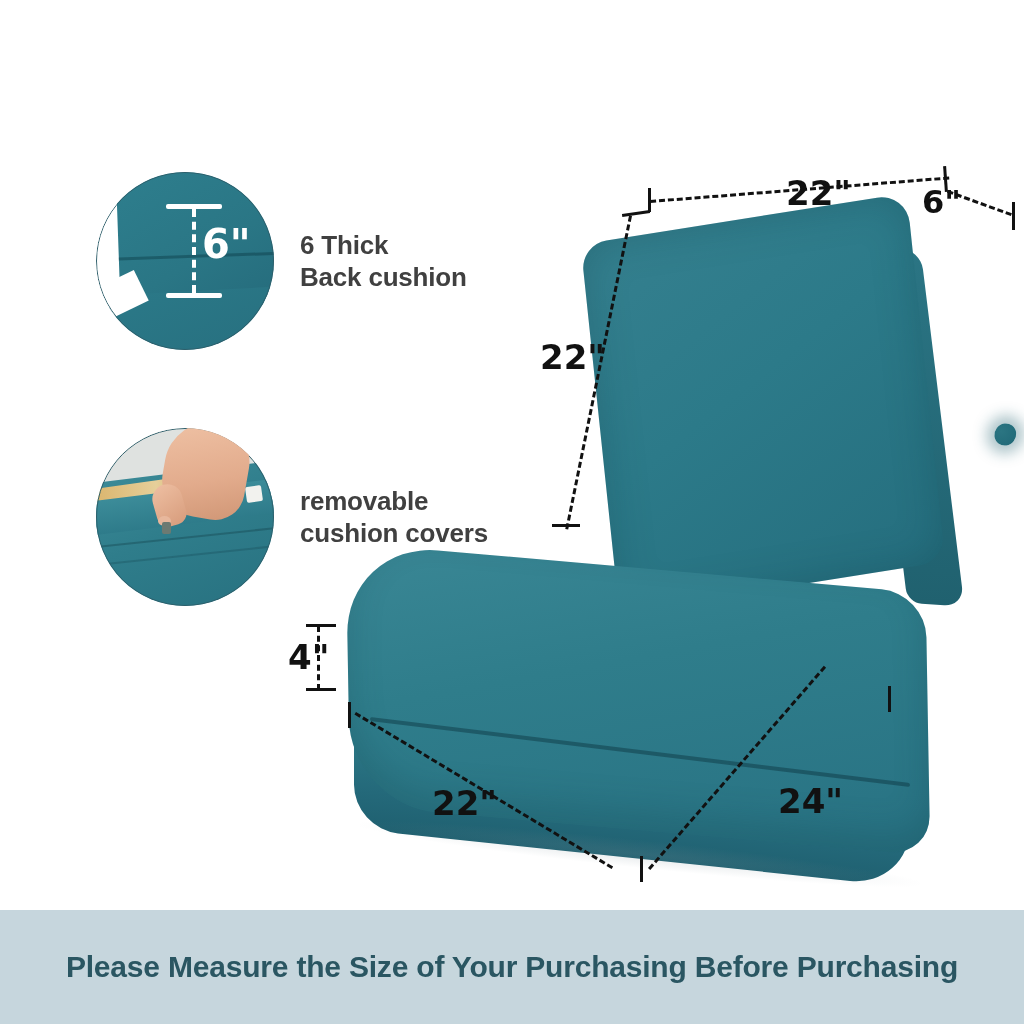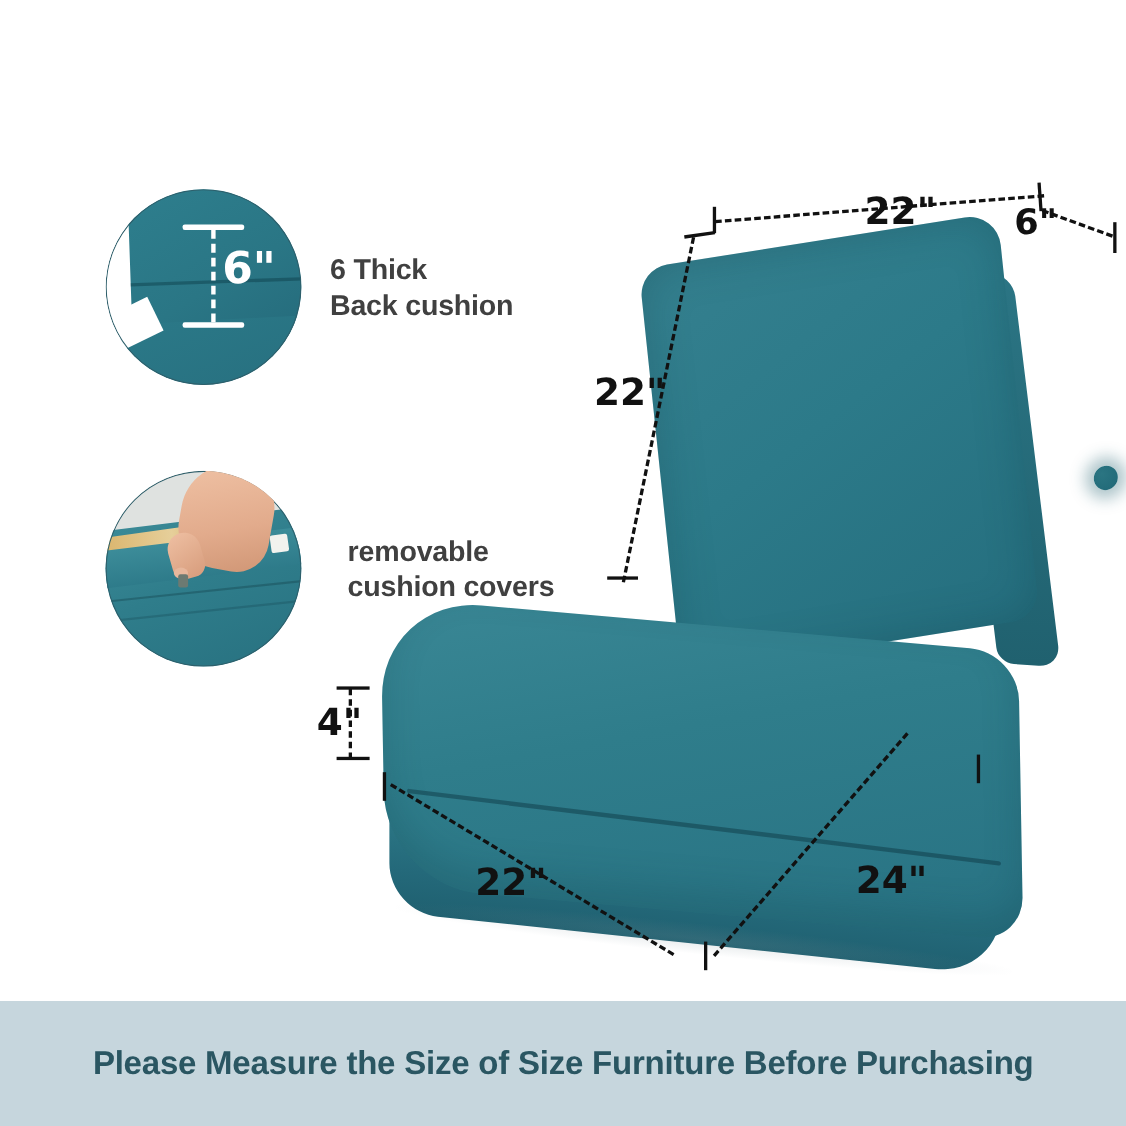--- a/index.html
+++ b/index.html
@@ -23,21 +23,21 @@
     text-shadow:1px 1px 0 rgba(255,255,255,.45);
   }
   .footer-text{
     font-size:30px;font-weight:bold;color:#2a5662;text-align:center;
     line-height:1.18;margin:0;padding:0 40px;letter-spacing:-0.2px;
   }
 
   
   .feature{position:absolute;display:flex;align-items:center;}
   .feature-1{left:96px;top:172px;}
-  .feature-2{left:96px;top:428px;gap:16px;}
+  .feature-2{left:96px;top:428px;}
 
   .circle{
     position:relative;width:178px;height:178px;border-radius:50%;
     overflow:hidden;flex:0 0 auto;background:#fff;
   }
   .circle-ring{
     position:absolute;inset:0;border-radius:50%;
     border:1.6px solid #2f5f6b;box-sizing:border-box;pointer-events:none;z-index:6;
   }
   .feature-text{
@@ -314,16 +314,16 @@
   </div>
 
   <div class="dim">
     <div class="dline d-b24-line"></div>
     <div class="tick d-b24-tickB"></div>
     <div class="tick d-b24-tickR"></div>
     <div class="dim-label d-b24-label">24"</div>
   </div>
 
   <div class="band band-bottom">
-    <p class="footer-text">Please Measure the Size of Size Furniture Before Purchasing</p>
+    <p class="footer-text">Please Measure the Size of Your Purchasing Before Purchasing</p>
   </div>
 
 </div>
 
 </body></html>

